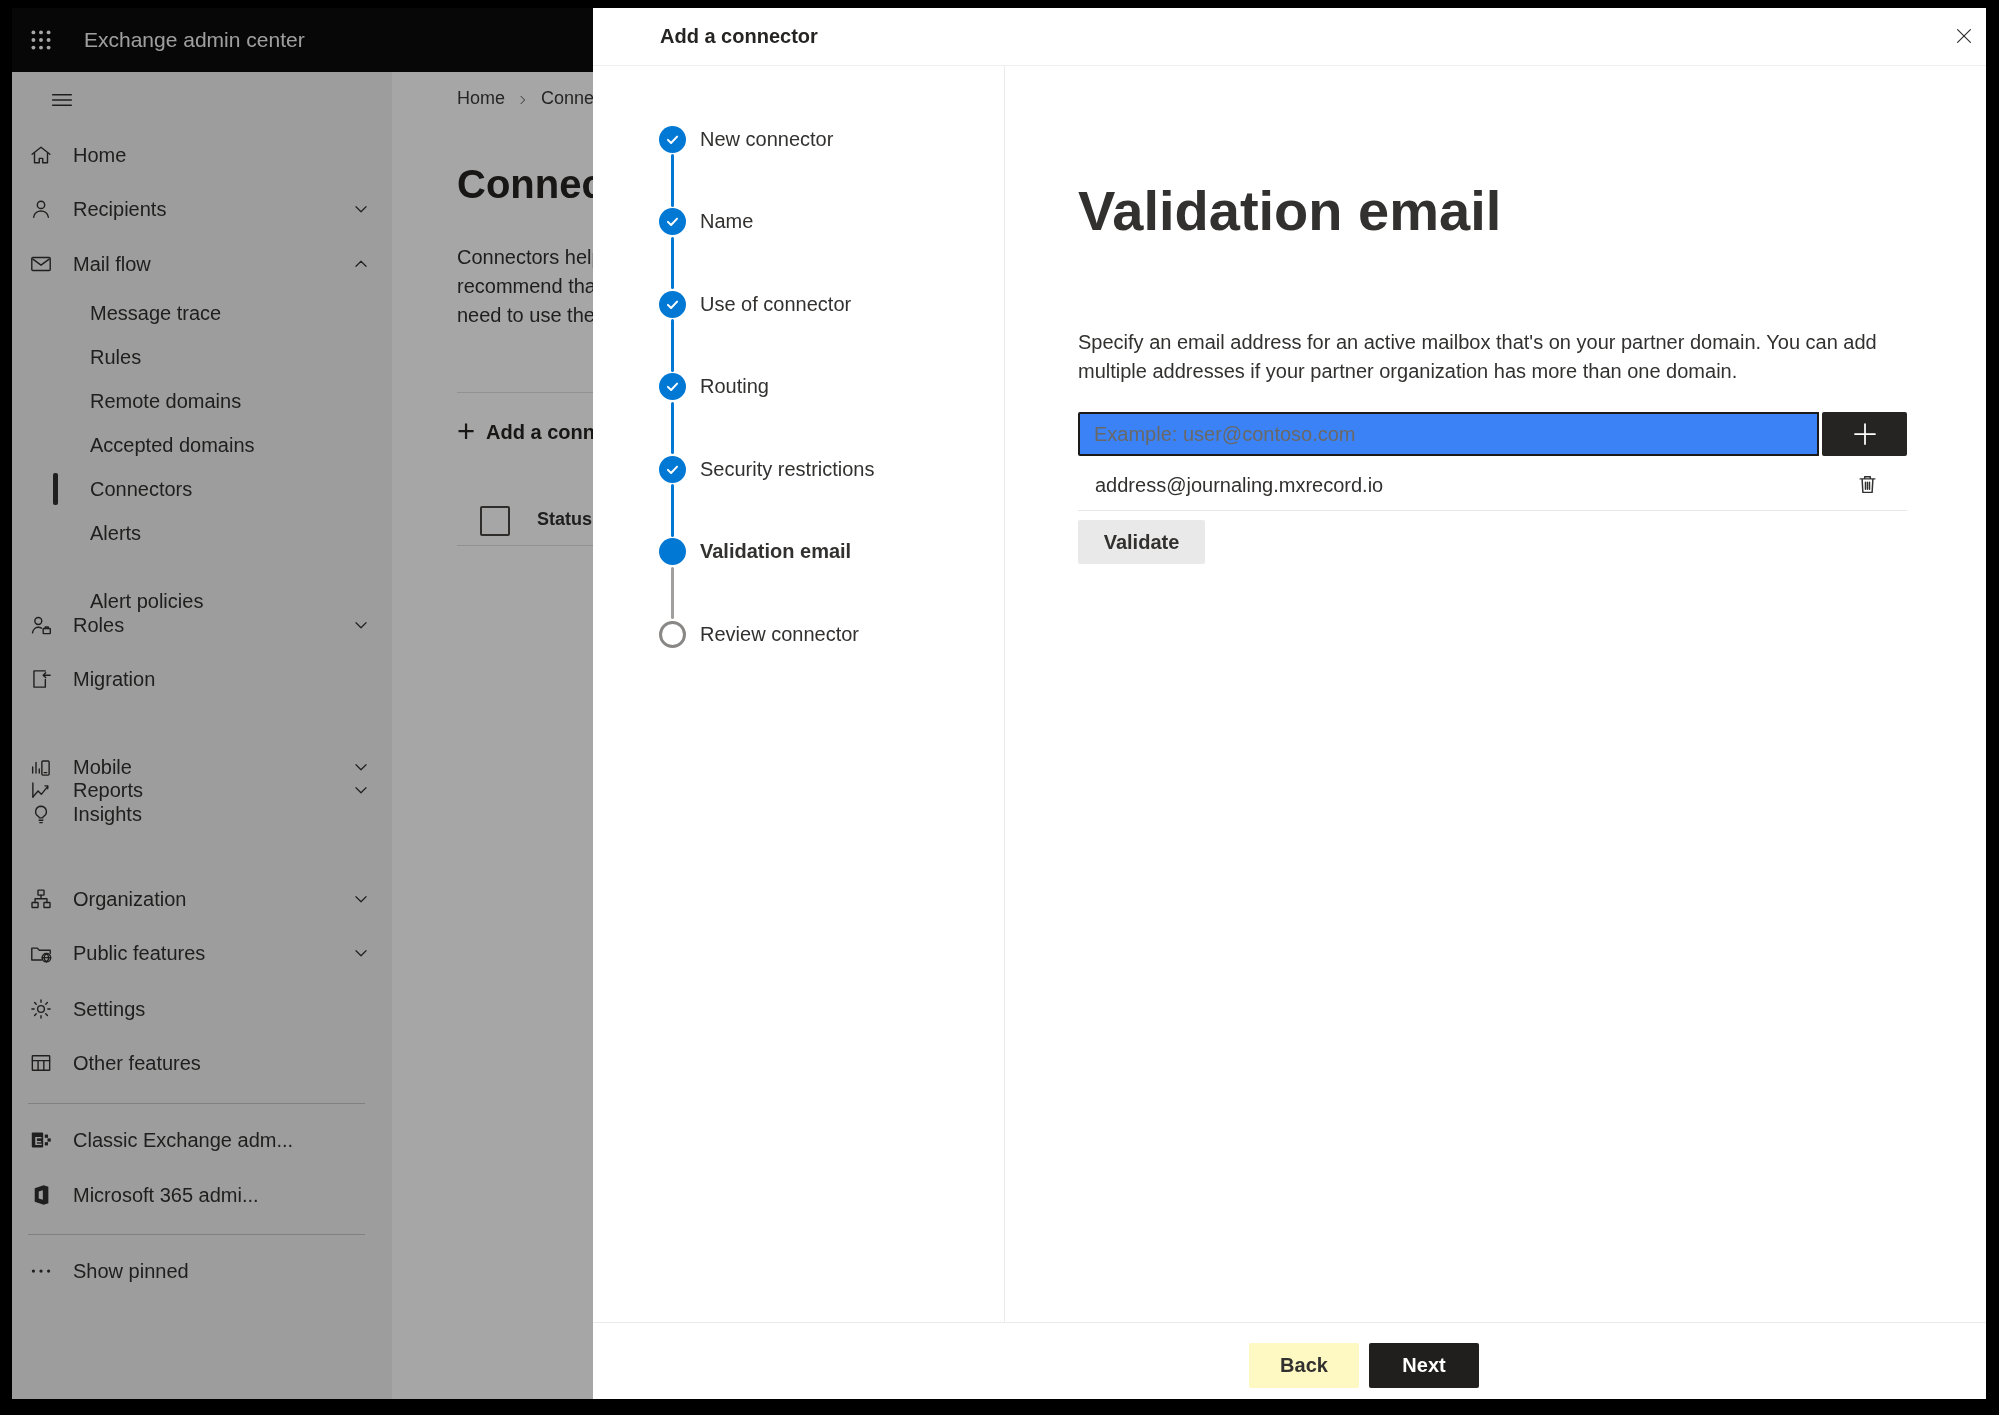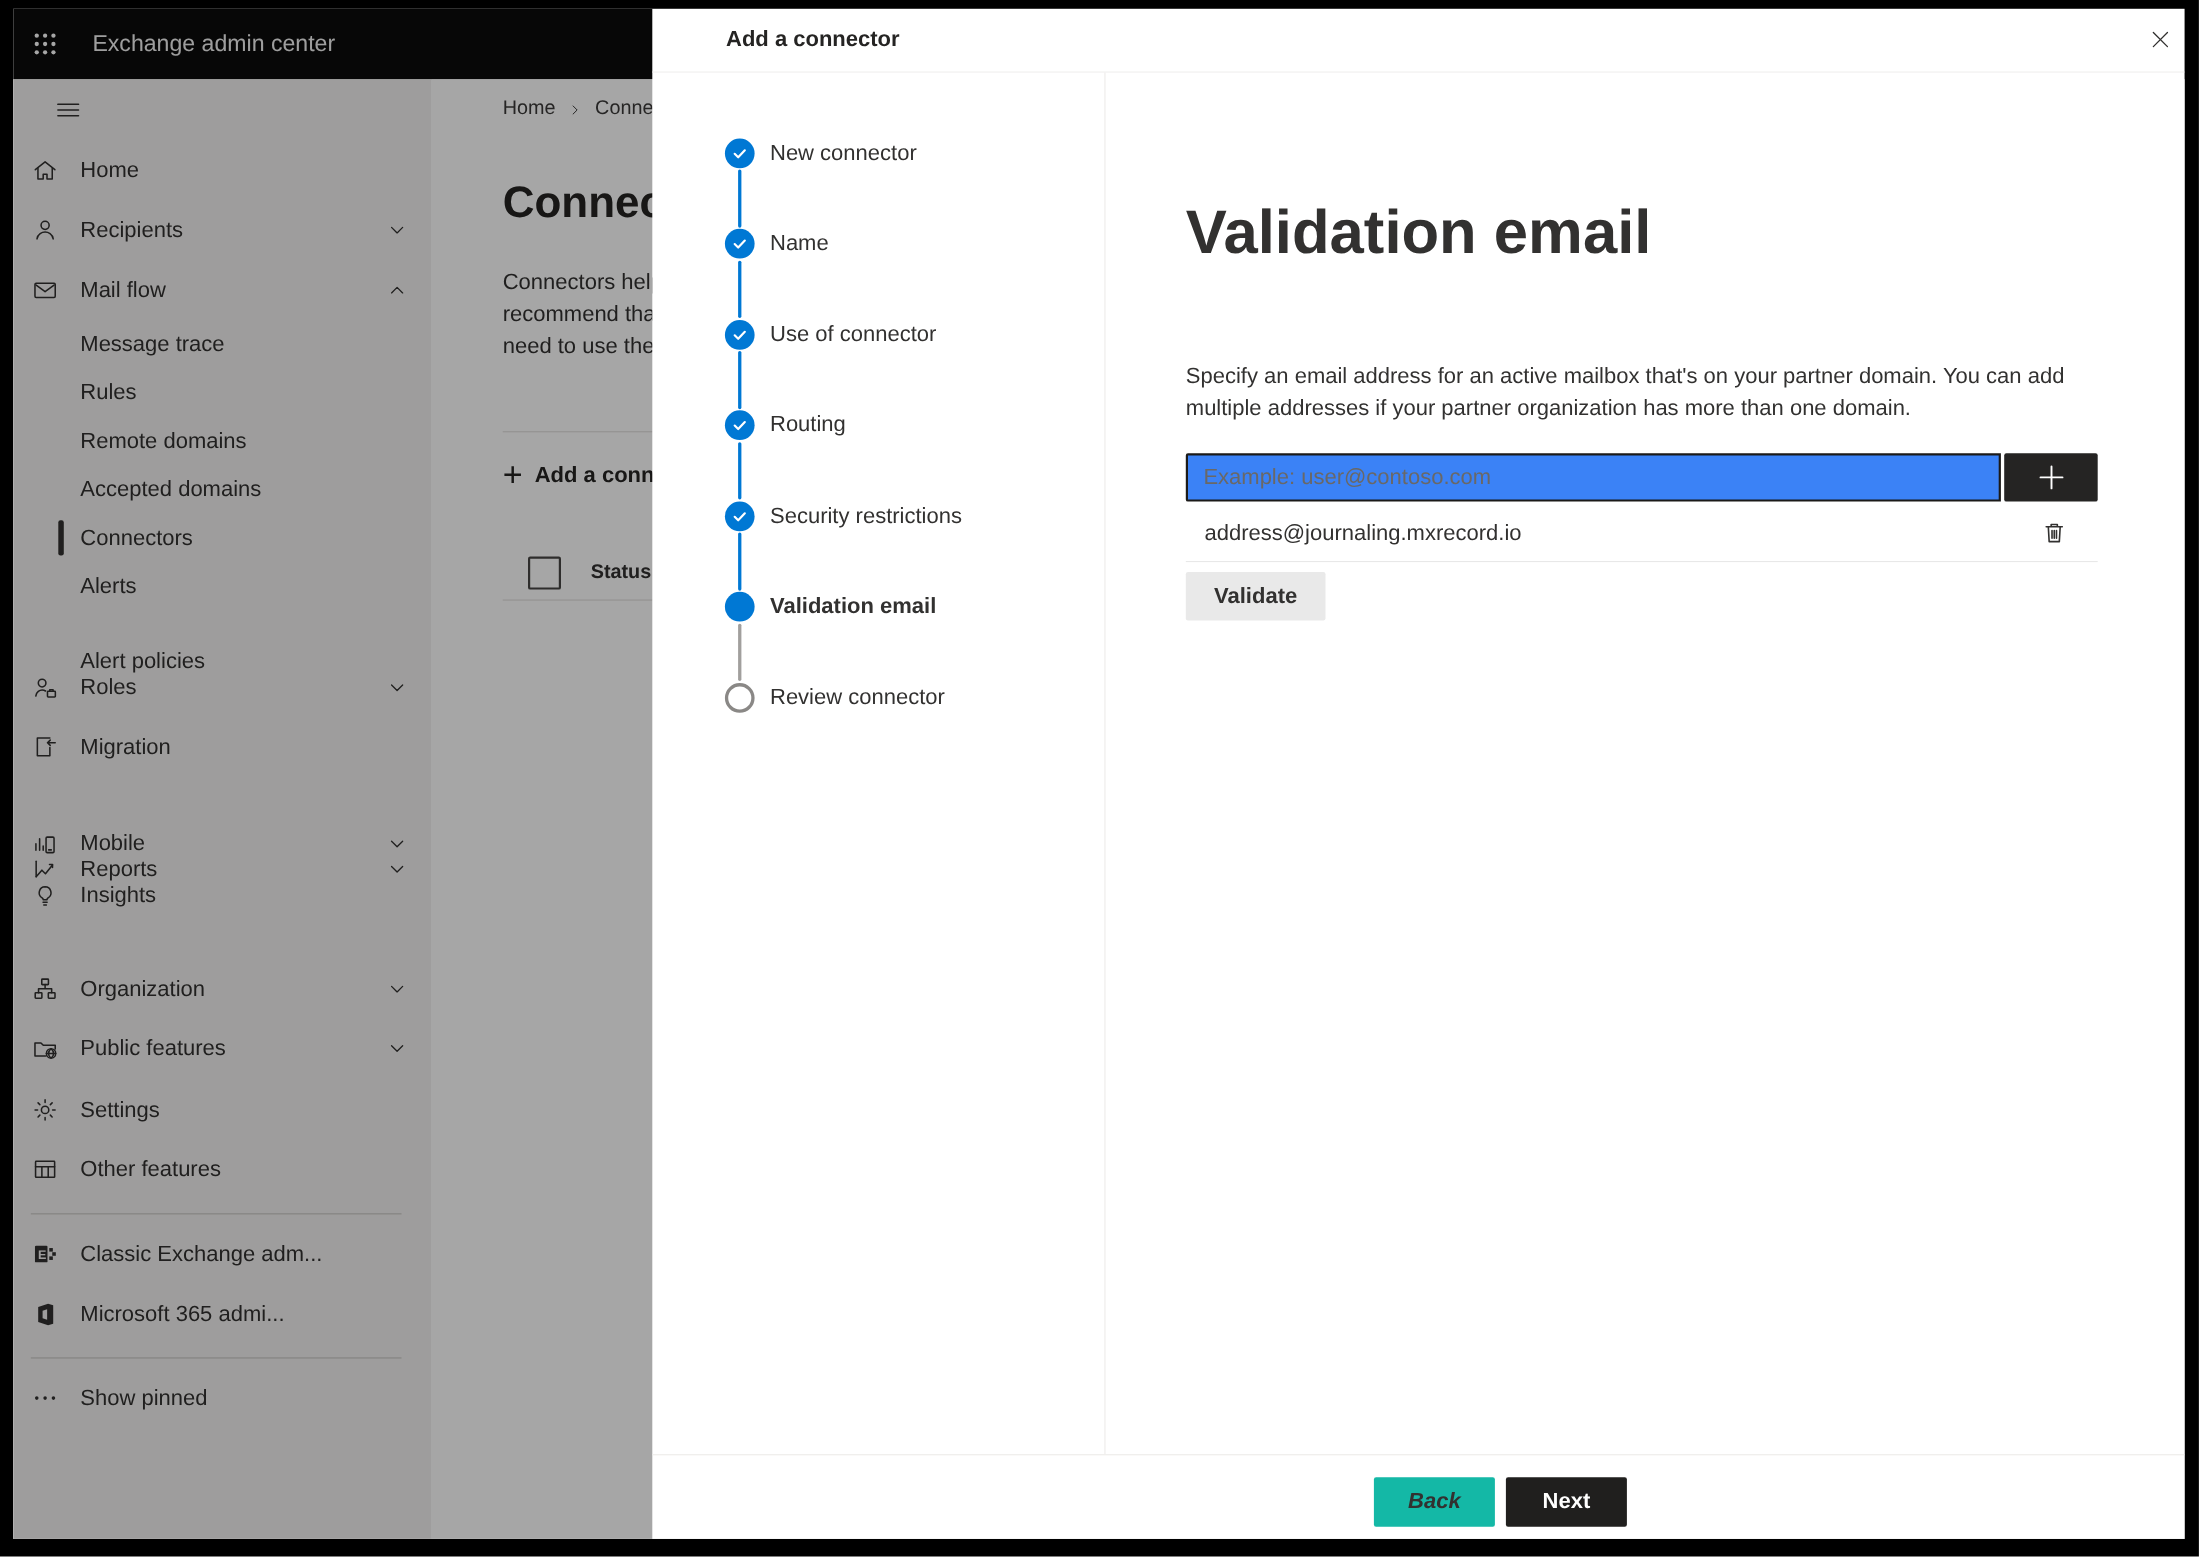--- a/index.html
+++ b/index.html
@@ -12,21 +12,21 @@
   
   .topbar{position:absolute;left:0;top:0;right:0;height:64px;background:#0b0b0b;display:flex;align-items:center;z-index:1;}
   .waffle{position:absolute;left:16px;top:19px;width:26px;height:26px;cursor:pointer;}
   .topbar-title{position:absolute;left:72px;top:0;line-height:64px;color:#f3f3f3;font-size:21px;}
 
   
   .sidenav{position:absolute;left:0;top:64px;width:380px;bottom:0;background:#f3f2f1;z-index:1;}
   .hamburger{position:absolute;left:36px;top:14px;width:28px;height:28px;cursor:pointer;}
   .nav-row{position:absolute;left:0;width:100%;height:54px;display:flex;align-items:center;
     padding-left:16px;box-sizing:border-box;color:#323130;font-size:20px;cursor:pointer;white-space:nowrap;}
-  .nav-row.sub{height:44px;padding-left:61px;}
+  .nav-row.sub{height:44px;padding-left:78px;}
   .nav-row .nicon{width:26px;height:26px;margin-right:19px;flex:none;}
   .nav-row .nicon svg,.waffle svg,.hamburger svg,.chev svg{display:block;width:100%;height:100%;}
   .nav-row .chev{position:absolute;right:20px;top:50%;transform:translateY(-50%);width:22px;height:22px;}
   .nav-row.selected::before{content:"";position:absolute;left:41px;top:50%;transform:translateY(-50%);
     width:5px;height:32px;background:#323130;border-radius:2px;}
   .nav-divider{position:absolute;left:16px;right:27px;height:1px;background:#c8c6c4;}
 
   
   .main{position:absolute;left:380px;top:64px;right:0;bottom:0;background:#fff;z-index:1;overflow:hidden;}
   .breadcrumb{position:absolute;left:65px;top:16px;font-size:18px;color:#3b3a39;display:flex;align-items:center;white-space:nowrap;}
@@ -79,21 +79,21 @@
     border-bottom:1px solid #e8e8e8;}
   .email-text{margin-left:17px;font-size:20px;color:#323130;white-space:nowrap;}
   .trash{position:absolute;right:26px;top:11px;width:27px;height:27px;cursor:pointer;}
   .trash svg{display:block;width:100%;height:100%;}
   .validate-btn{position:absolute;left:73px;top:454px;min-width:127px;height:44px;background:#e9e9e9;border:none;
     border-radius:2px;font-size:20px;font-weight:700;color:#323130;font-family:"Liberation Sans",sans-serif;cursor:pointer;padding:0 22px;}
 
   .dlg-footer{position:absolute;left:0;right:0;bottom:0;height:76px;border-top:1px solid #edebe9;}
   .back-btn,.next-btn{position:absolute;top:20px;width:110px;height:45px;border:none;border-radius:2px;
     font-size:20px;font-weight:700;font-family:"Liberation Sans",sans-serif;cursor:pointer;}
-  .back-btn{left:656px;background:#14b8a6;color:#323130;font-style:italic;}
+  .back-btn{left:656px;background:#fef9c3;color:#323130;}
   .next-btn{left:776px;background:#201f1e;color:#fff;}
 </style>
 </head>
 <body>
 
 <div class="app">
 
   <div class="topbar">
     <span class="waffle">
         <svg viewBox="0 0 24 24">

